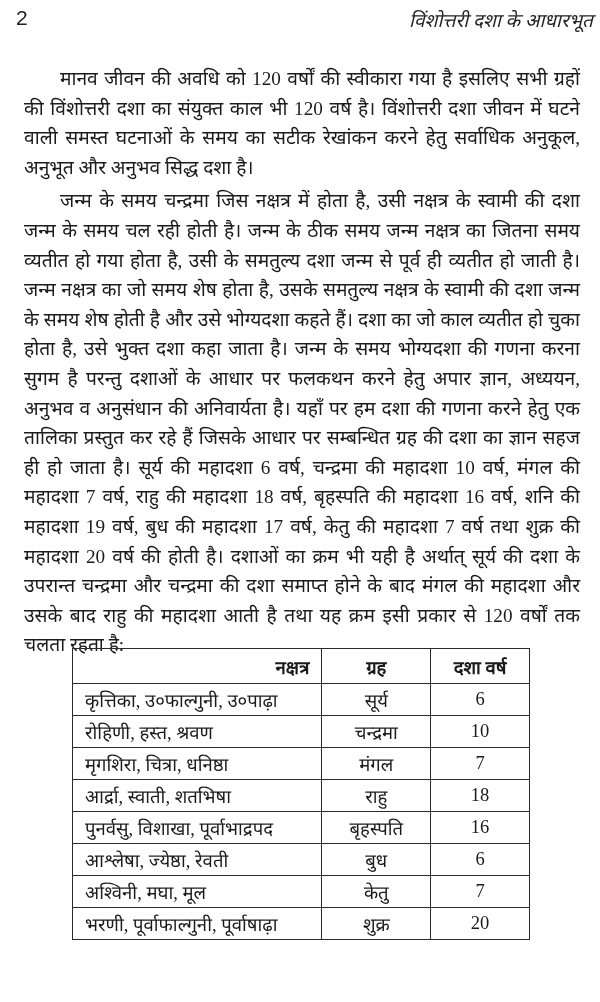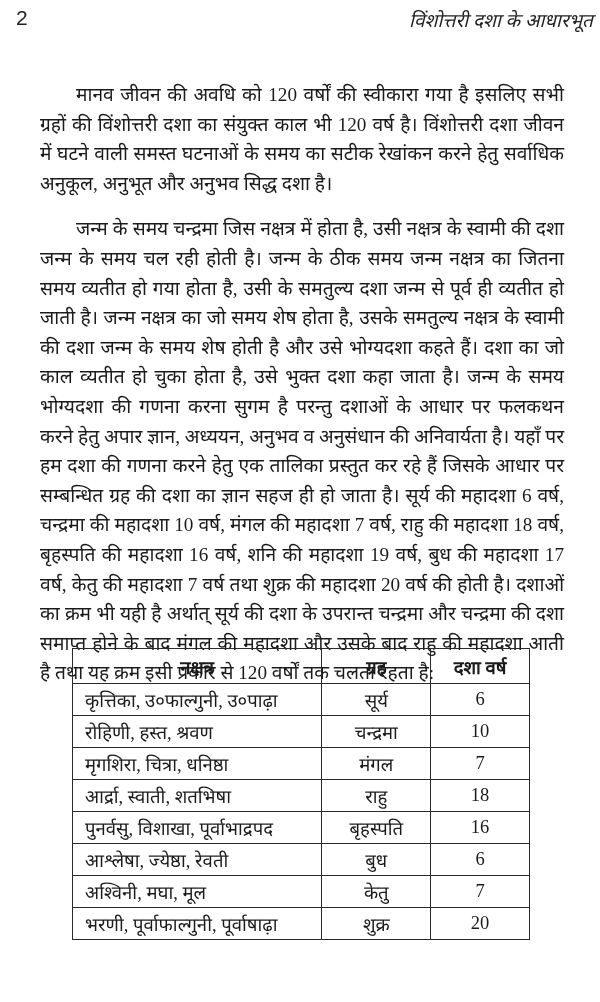--- a/index.html
+++ b/index.html
@@ -19,37 +19,37 @@
   }
   .running-title {
     position: absolute; left: 0; width: 600px; top: 3px; text-align: right;
     font-style: italic; font-size: 19px; color: #222; padding-left: 21px;
   }
   .body-text {
     position: absolute; left: 24px; top: 64px; width: 556px;
     font-size: 19.2px; line-height: 29.6px; text-align: justify;
     color: #1b1b1b;
   }
-  .body-text p { margin: 16px; text-indent: 36px; }
+  .body-text p { margin: 0; text-indent: 36px; }
   .body-text p + p { margin-top: 4px; }
 
   .nak-table {
     position: absolute; left: 72px; top: 648px;
     width: 458px; border-collapse: collapse;
     font-size: 18.5px; color: #1b1b1b;
   }
   .nak-table th, .nak-table td {
     border: 1.5px solid #2a2a2a; height: 31px; padding: 0 12px;
     font-weight: normal;
   }
   .nak-table th { height: 34px; font-weight: bold; }
   .col-nak { width: 225px; text-align: left; }
   .col-graha { width: 84px; text-align: center; }
   .col-years { width: 74px; text-align: center; }
-  .nak-table th.col-nak { text-align: center; }
+  .nak-table th.col-nak { text-align: right; }
 </style>
 </head>
 <body>
 
 <div class="running-head">
   <span class="page-number">2</span>
   <span class="running-title">विंशोत्तरी दशा के आधारभूत सूत्र</span>
 </div>
 
 <div class="body-text">

